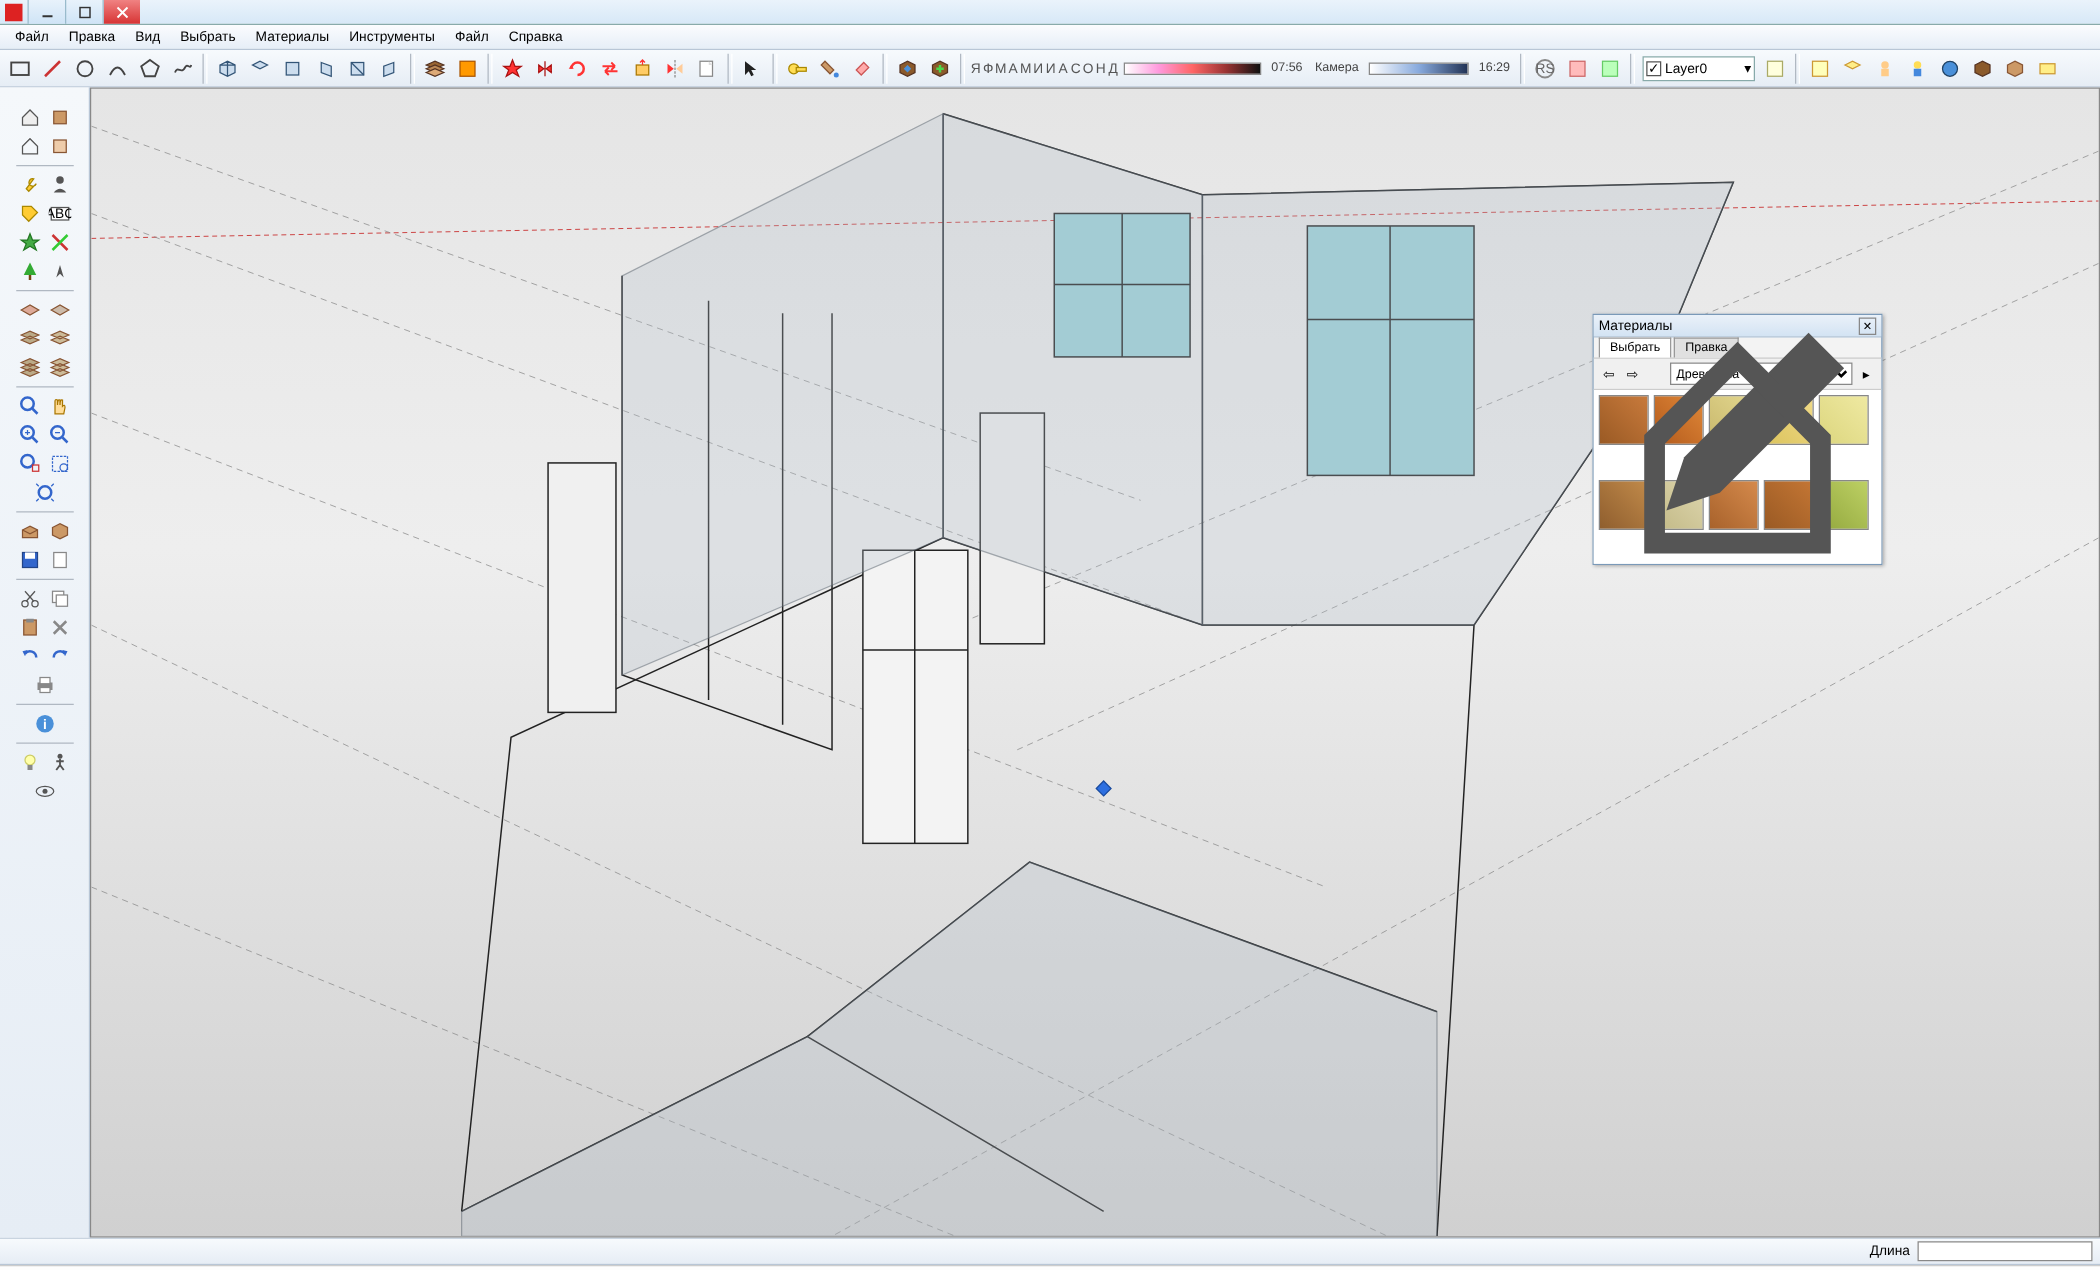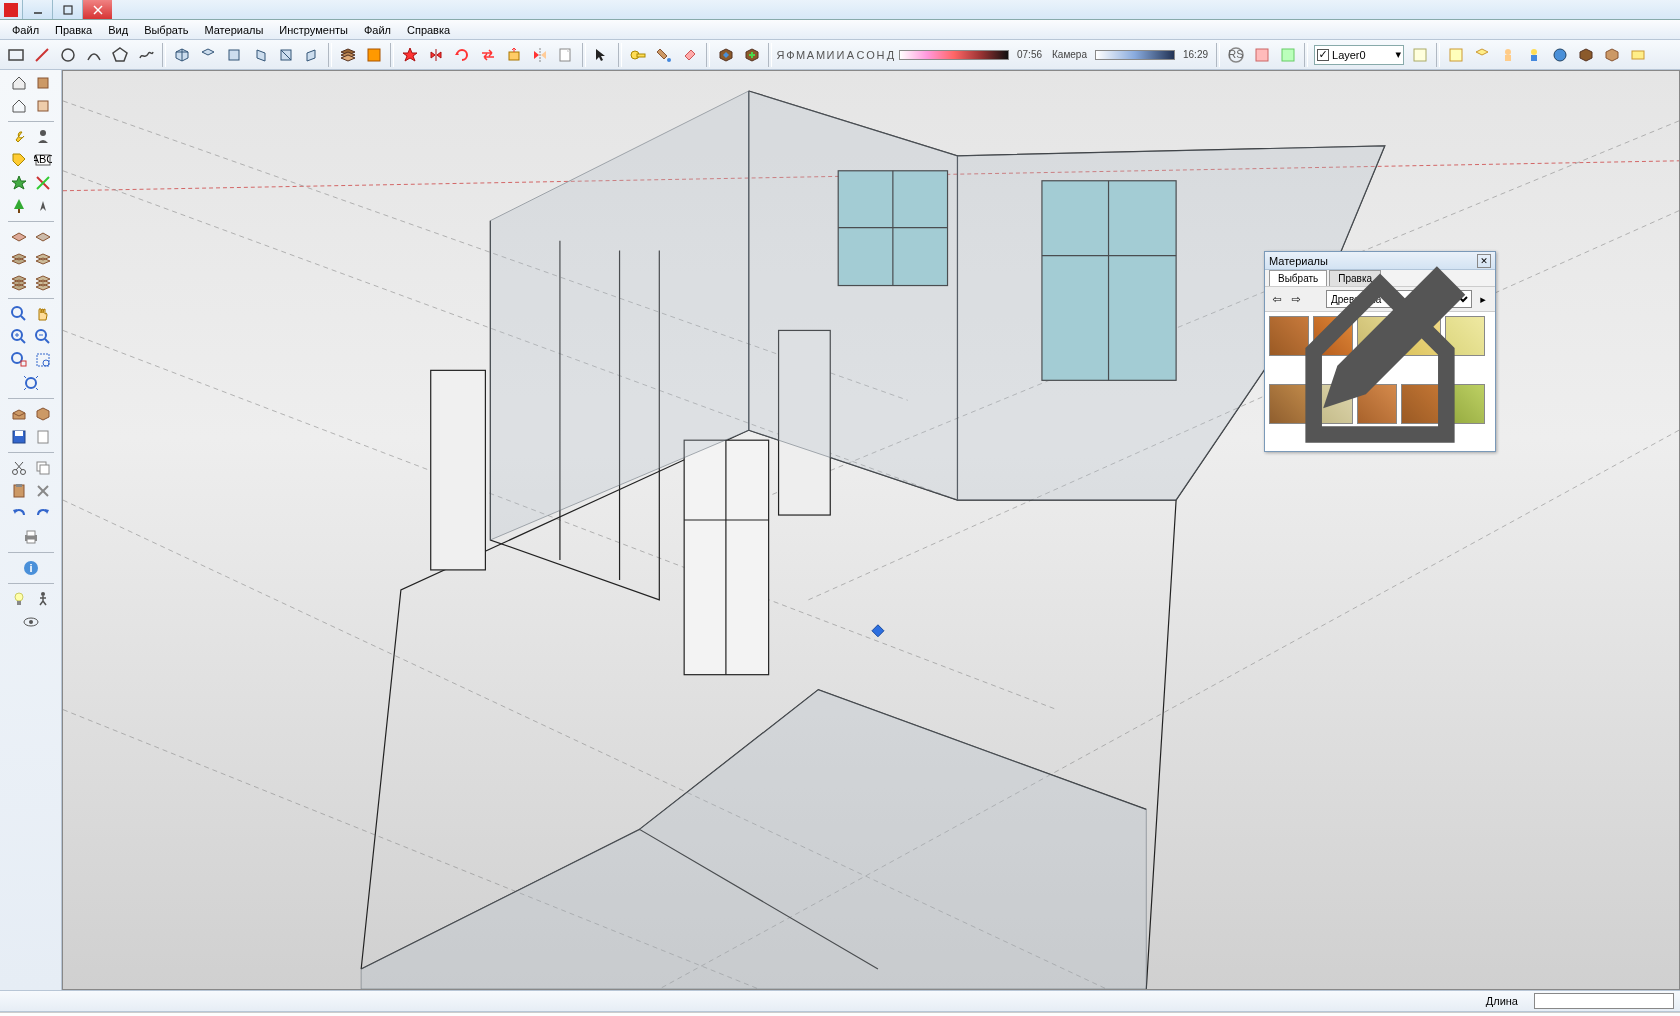--- a/index.html
+++ b/index.html
@@ -29,21 +29,21 @@
 .gradient-bar { width: 110px; height: 10px; background: linear-gradient(to right,#fff,#f9d,#f66,#933,#111); border: 1px solid #888; margin: 0 2px;}
 .time-text { font-size: 10px; color: #444; margin: 0 4px; }
 .gradient-bar2 { width: 80px; height: 10px; background: linear-gradient(to right,#fff,#8ad,#235); border: 1px solid #888; margin: 0 2px;}
 
 .layer-combo { display: flex; align-items: center; border: 1px solid #8aa; background: #fff; height: 20px; width: 90px; padding: 0 2px; margin: 0 2px;}
 .layer-combo .chk { width: 12px; height: 12px; border: 1px solid #555; margin-right: 3px; display:flex;align-items:center;justify-content:center;}
 .layer-combo .dd { margin-left: auto; }
 
 
 .main { position: relative; display: flex; height: 920px; }
-.lefttools { width: 62px; background: linear-gradient(#f5f8fb,#e6edf5); border-right: 1px solid #b8c6d6; padding: 2px 2px; display: flex; flex-direction: column; gap: 1px; align-items: center;}
+.lefttools { width: 72px; background: linear-gradient(#f5f8fb,#e6edf5); border-right: 1px solid #b8c6d6; padding: 13px 2px; display: flex; flex-direction: column; gap: 1px; align-items: center;}
 .toolrow { display: flex; gap: 2px; }
 .toolrow .tbtn { width: 22px; height: 22px; }
 .hsep { width: 46px; height: 1px; background: #b0b8c2; margin: 3px 0; }
 
 .viewport { flex: 1; position: relative; background: linear-gradient(#e5e5e5 0%, #eeeeee 40%, #d0d0d0 100%); overflow: hidden; border: 1px solid #888;}
 .viewport svg { position: absolute; inset: 0; width: 100%; height: 100%; }
 
 
 .materials-panel { position: absolute; left: 1201px; top: 180px; width: 232px; background: #f3f3f3; border: 1px solid #7a99b8; box-shadow: 1px 1px 3px rgba(0,0,0,.3); }
 .materials-panel .mp-title { height: 18px; background: linear-gradient(#eaf1f9,#d3e3f3); display: flex; align-items: center; padding: 0 4px; font-size: 11px; border-bottom: 1px solid #b0c4d8;}
@@ -58,21 +58,21 @@
 .mp-tabs span { padding: 2px 8px; border: 1px solid #999; border-bottom: none; background: #fff; font-size: 10px; margin-right: 2px;}
 .mp-tabs span.inactive { background: #e0e0e0; }
 .mp-edit-icon { margin-left:auto; margin-right:4px; width:16px;height:16px; display:flex;align-items:center;justify-content:center;}
 .mp-nav { display: flex; align-items: center; padding: 3px 4px; gap: 3px; background:#f0f0f0; border-top:1px solid #ccc;}
 .mp-nav .arrow { width: 16px; height: 16px; display: flex; align-items: center; justify-content: center; border: 1px solid transparent;}
 .mp-nav select { flex: 1; height: 18px; border: 1px solid #888; background: #fff; font-size: 10px;}
 .mp-swatches { display: flex; flex-wrap: wrap; padding: 4px; gap: 4px; background:#fff; min-height:140px; border-top:1px solid #ccc;}
 .mp-swatch { width: 40px; height: 40px; border: 1px solid #888; }
 
 
-.vcr-bar { height: 22px; background: linear-gradient(#f7fafd,#e6edf5); border-top:1px solid #b8c6d6; border-bottom:1px solid #b8c6d6; display:flex; align-items:center; justify-content:flex-end; padding-right:6px; gap:16px;}
+.vcr-bar { height: 22px; background: linear-gradient(#f7fafd,#e6edf5); border-top:1px solid #b8c6d6; border-bottom:1px solid #b8c6d6; display:flex; align-items:center; justify-content:flex-end; padding-right:6px; gap:6px;}
 .vcr-bar .lbl { font-size: 11px; }
 .vcr-bar input { width: 140px; height: 16px; border: 1px solid #888; background: #fff; }
 
 
 .statusbar { height: 22px; background: #fdfdfd; border-top:1px solid #ccc; display:flex; align-items:center; padding:0 6px; gap:6px;}
 .statusbar .circ { width:16px; height:16px; border-radius:50%; border:1px solid #b89020; background:linear-gradient(#ffe9a8,#f4c552); display:flex;align-items:center;justify-content:center; font-size:9px; color:#7a5b10; font-weight:bold;}
 .statusbar .sep { width:1px; height:16px; background:#ccc; margin:0 2px;}
 .statusbar .q { width:16px;height:16px;border-radius:50%;background:#4a90d9;color:#fff;display:flex;align-items:center;justify-content:center;font-size:10px;font-weight:bold;}
 
 </style>

